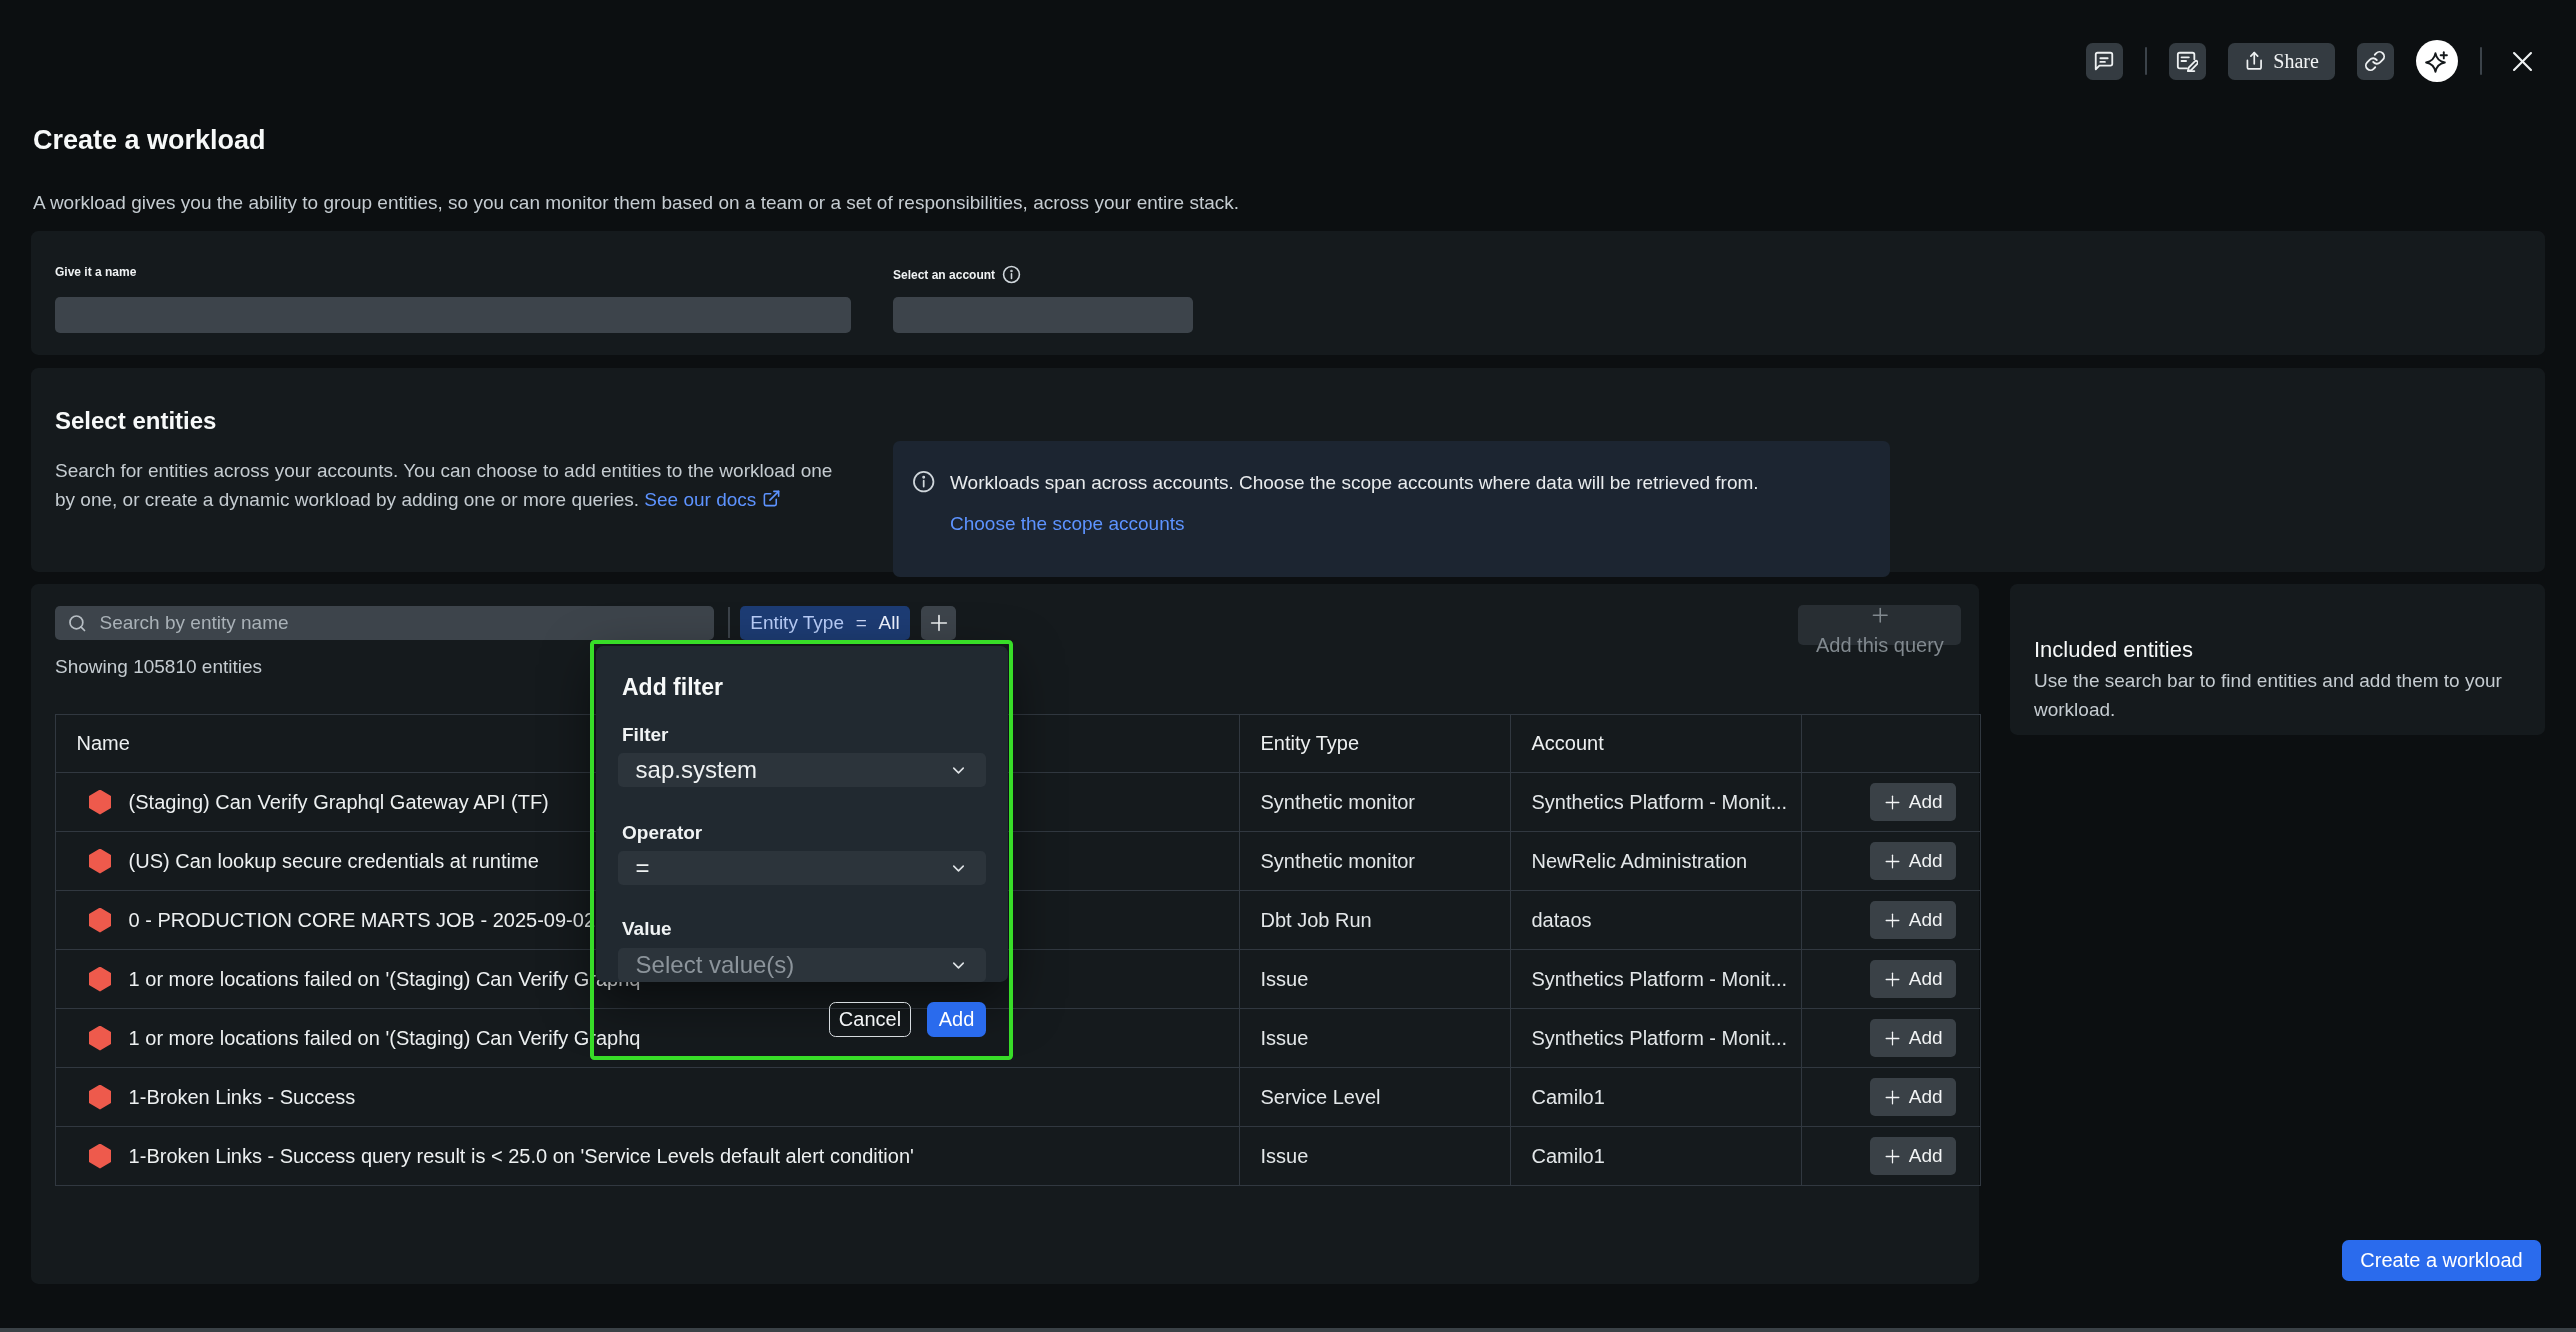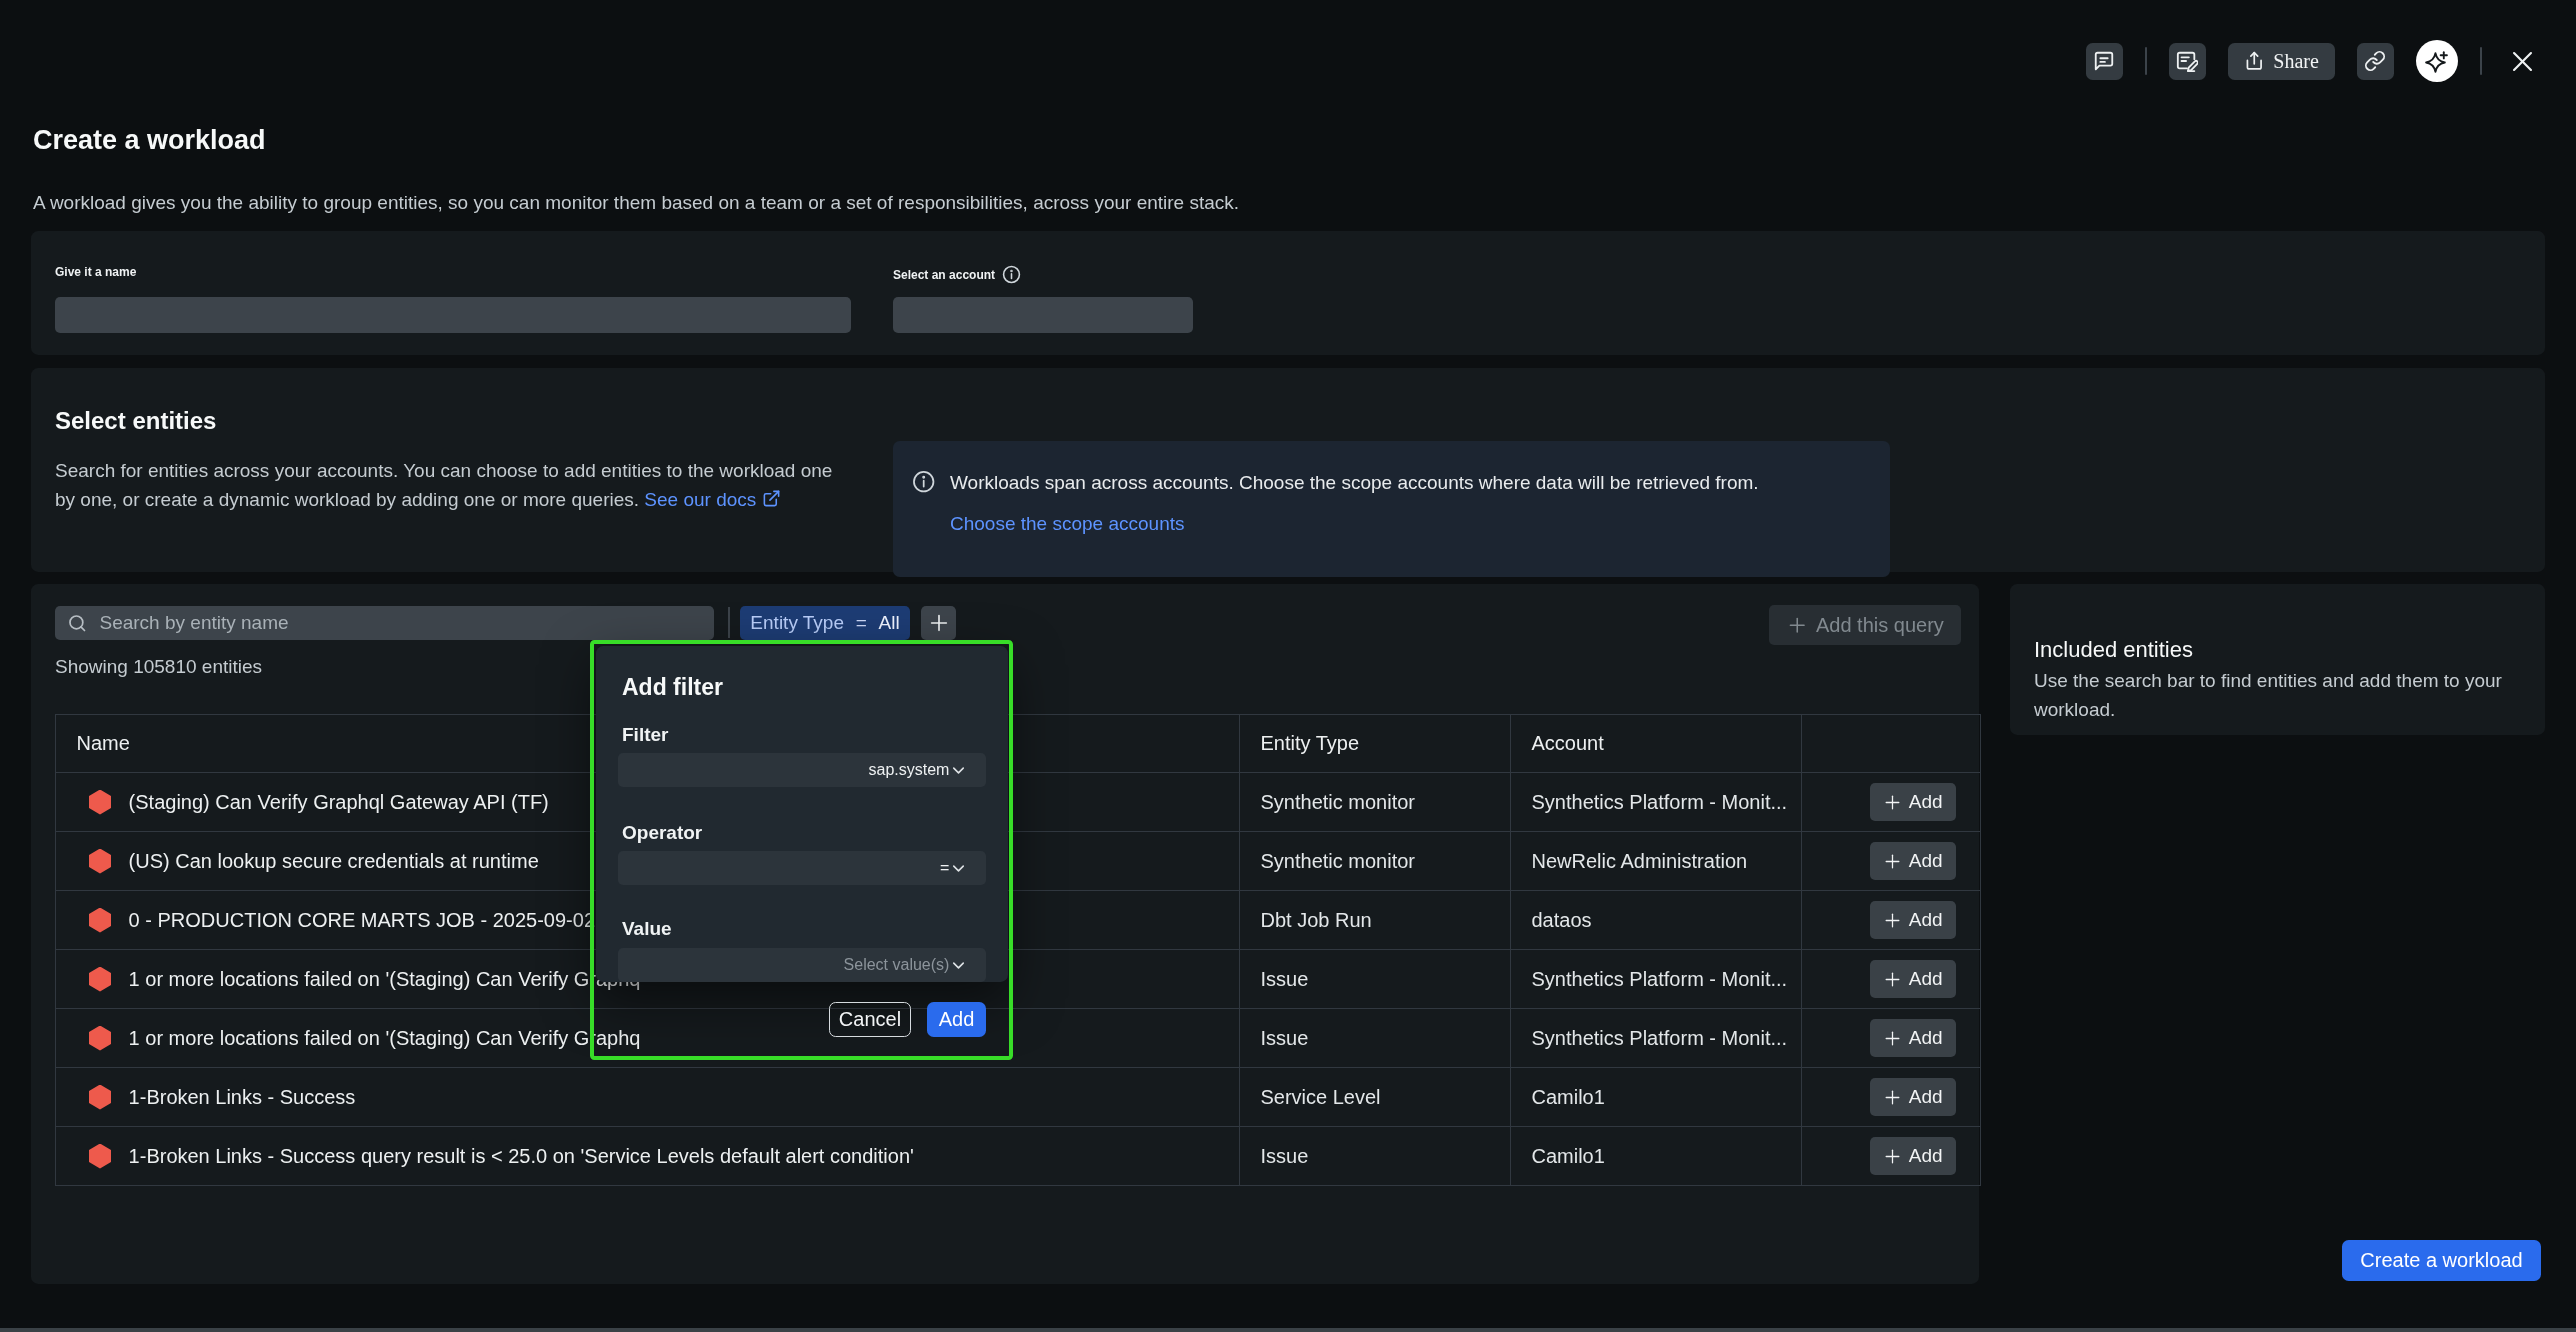--- a/index.html
+++ b/index.html
@@ -44,21 +44,21 @@
   .search-box{position:absolute;left:24px;top:22px;width:659px;height:34px;background:#3d444b;border-radius:5.1px;display:flex;align-items:center;}
   .search-box svg{margin-left:11.7px;}
   .search-box input{flex:1;margin-left:10.3px;margin-right:10.3px;background:transparent;border:none;outline:none;color:#e8ebed;font-size:19px;font-family:inherit;}
   .search-box input::placeholder{color:#a9b1b7;}
   .toolbar-divider{position:absolute;left:697px;top:23.4px;width:2.2px;height:31px;background:#3c434a;}
   .filter-chip{position:absolute;left:709px;top:22px;width:170px;height:34px;background:var(--chip-bg,#1d3c74);border-radius:5.1px;display:flex;align-items:center;justify-content:center;gap:11.7px;font-size:19px;cursor:pointer;}
   .chip-field{color:#b9cef9;}
   .chip-op{color:#cdd9f7;}
   .chip-value{color:#eef3fe;}
   .plus-btn{position:absolute;left:890px;top:22px;width:35px;height:34px;background:#3d444b;border:none;border-radius:5.1px;display:flex;align-items:center;justify-content:center;cursor:pointer;padding:0;}
-  .add-query-btn{position:absolute;right:17.6px;top:21px;height:40px;padding:0 17.6px;background:#282e33;border:none;border-radius:5.1px;display:flex;align-items:center;gap:8.8px;color:#81898f;font-size:20px;font-family:inherit;cursor:default;}
+  .add-query-btn{position:absolute;right:17.6px;top:21px;height:40px;padding:0 17.6px;background:#282e33;border:none;border-radius:5.1px;display:flex;align-items:center;gap:8.8px;color:#81898f;font-size:20px;font-family:inherit;cursor:default;flex-direction:column;}
   .showing-text{position:absolute;left:24px;top:72px;font-size:19px;color:#c5ccd1;}
   .entity-table{position:absolute;left:24px;top:130px;width:1924px;border:0.7px solid #313840;}
   .trow{display:grid;grid-template-columns:1183px 271px 291px 178px;align-items:center;height:58px;border-top:0.7px solid #313840;}
   .trow.head{height:57px;border-top:none;color:#ced4d8;font-size:19px;}
   .tcell{height:100%;display:flex;align-items:center;padding-left:20.5px;box-sizing:border-box;overflow:hidden;white-space:nowrap;font-size:20px;color:#edf0f1;}
   .trow .tcell:nth-child(n+2){border-left:0.7px solid #313840;}
   .name-cell{padding-left:33px;}
   .hex{width:22px;height:25px;background:var(--status-red,#ee5a4c);clip-path:polygon(50% 0,100% 26%,100% 74%,50% 100%,0 74%,0 26%);flex:0 0 auto;margin-right:17.6px;}
   .type-cell,.account-cell{color:#e3e7e9;}
   .add-cell{justify-content:flex-end;padding-right:23.4px;}
@@ -68,21 +68,21 @@
   #card-included{left:2010px;top:584px;width:535px;height:151px;}
   .included-title{position:absolute;left:24px;top:17.6px;font-size:22px;font-weight:400;color:#f7f9f9;margin-top:35px;}
   .included-desc{position:absolute;left:24px;top:64px;width:487px;font-size:19px;line-height:28.6px;color:#c5ccd1;}
 
   
   .annotation{position:absolute;left:590px;top:640px;width:423px;height:420px;border:4.4px solid var(--highlight-green,#38dd28);border-radius:4.4px;z-index:40;pointer-events:none;box-sizing:border-box;}
   .modal{position:absolute;left:596px;top:646px;width:412px;height:336px;background:#212930;border-radius:7.3px;box-shadow:0 17.6px 51px rgba(0,0,0,.55);z-index:30;}
   .modal-title{position:absolute;left:26px;top:28px;font-size:23px;font-weight:700;color:#f7f9f9;}
   .modal-label{position:absolute;left:26px;font-size:19px;font-weight:700;color:#f0f3f4;}
   .select{position:absolute;left:22px;width:368px;height:34px;background:#2c343b;border-radius:5.1px;display:flex;align-items:center;cursor:pointer;box-sizing:border-box;padding:0 17.6px;}
-  .select .sel-text{flex:1;font-size:16px;color:#eef1f2;overflow:hidden;white-space:nowrap;text-align:right;}
+  .select .sel-text{flex:1;font-size:24px;color:#eef1f2;overflow:hidden;white-space:nowrap;}
   .select .sel-text.placeholder{color:#8c949b;}
   .cancel-btn{position:absolute;left:233px;top:356px;width:82px;height:35px;background:transparent;border:1.5px solid #d6dbdf;border-radius:6.6px;color:#f2f4f5;font-size:20px;font-family:inherit;cursor:pointer;}
   .modal-add-btn{position:absolute;left:331px;top:356px;width:59px;height:35px;background:var(--accent-blue,#2a6bed);border:none;border-radius:6.6px;color:#ffffff;font-size:20px;font-family:inherit;cursor:pointer;}
 
   
   .create-btn{position:absolute;left:2342px;top:1240px;width:199px;height:41px;background:var(--accent-blue,#2a6bed);border:none;border-radius:6.6px;color:#ffffff;font-size:20px;font-family:inherit;cursor:pointer;}
   .bottom-scrollbar{position:absolute;left:0;top:1328px;width:100%;height:5.1px;background:#3a4146;}
 </style>
 </head>
 <body>

